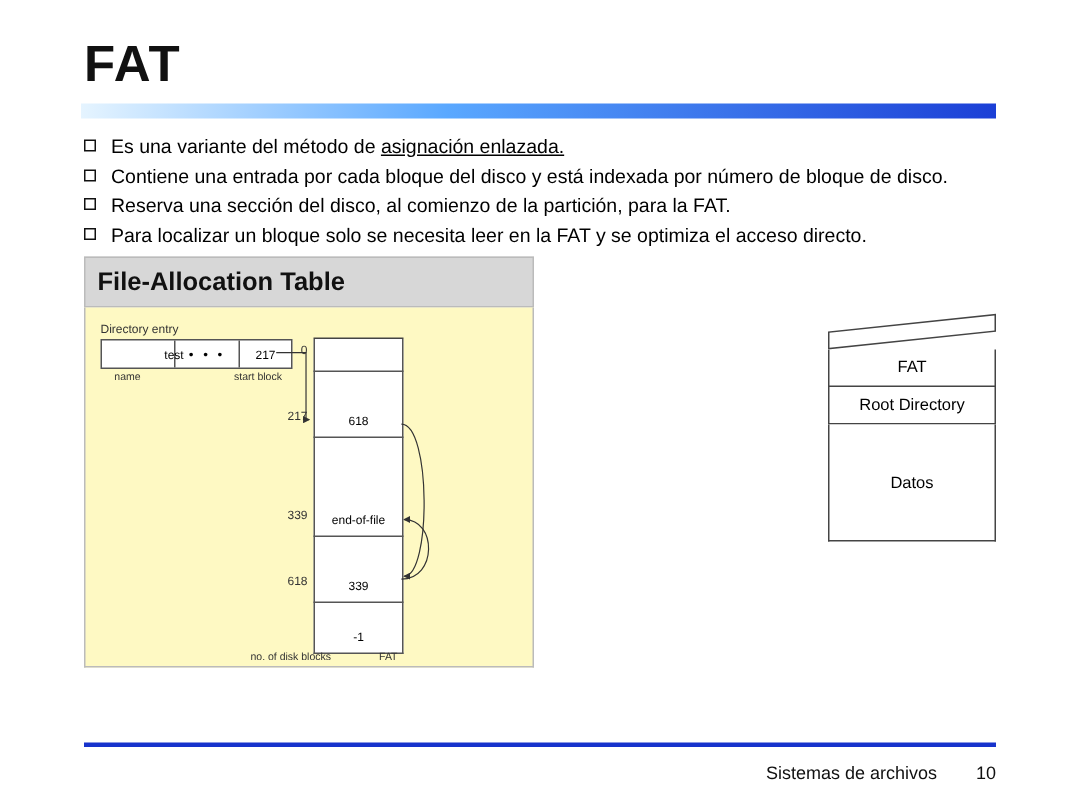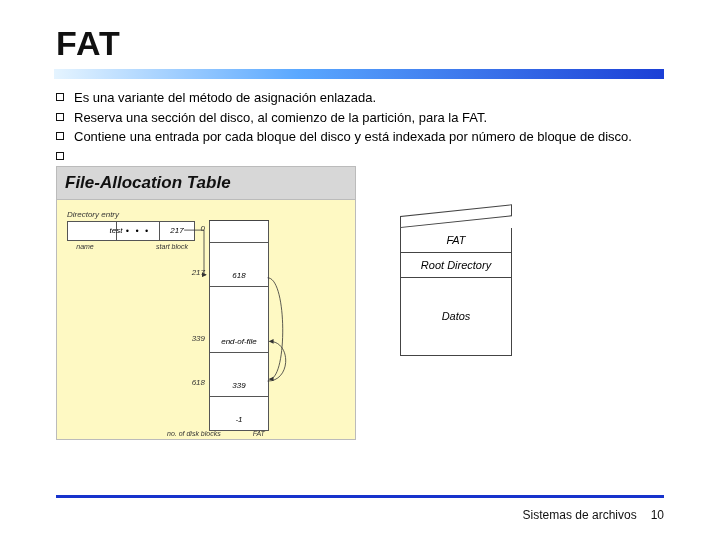--- a/index.html
+++ b/index.html
@@ -38,28 +38,27 @@
     margin-bottom: 2px;
   }
   .bullet-mark {
     width: 8px;
     height: 8px;
     border: 1px solid #111;
     background: #fff;
     margin: 4px 10px 0 0;
     flex: none;
   }
-  .u { }
+  .u { text-decoration: underline; }
   .figures {
     display: flex;
-    justify-content: flex-start;
-    gap: 44px;
+    justify-content: space-between;
+    gap: 24px;
     margin-top: 6px;
     align-items: flex-start;
-    font-style: italic;
   }
   
   .fat-diagram {
     width: 300px;
   }
   .fat-title-box {
     background: #d7d7d7;
     padding: 6px 8px;
     font-size: 17px;
     font-weight: bold;
@@ -211,45 +210,46 @@
     height: 3px;
     background: #1733cc;
   }
   .footer {
     position: absolute;
     right: 56px;
     bottom: 18px;
     font-size: 12px;
     color: #111;
     display: flex;
-    gap: 14px;
+    gap: 26px;
   }
 </style>
 </head>
 <body>
 
 <div class="slide">
   <div class="title">FAT</div>
   <div class="title-rule"></div>
 
   <ul class="bullets">
     <li>
       <span class="bullet-mark"></span>
       <span><span>Es una variante del método de </span><span class="u">asignación enlazada.</span></span>
     </li>
     <li>
       <span class="bullet-mark"></span>
+      <span>Contiene una entrada por cada bloque del disco y está indexada por número de bloque de disco.</span>
+    </li>
+    <li>
+      <span class="bullet-mark"></span>
       <span>Reserva una sección del disco, al comienzo de la partición, para la FAT.</span>
     </li>
     <li>
       <span class="bullet-mark"></span>
-      <span>Contiene una entrada por cada bloque del disco y está indexada por número de bloque de disco.</span>
-    </li>
-    <li>
-      <span class="bullet-mark"></span>
+      <span>Para localizar un bloque solo se necesita leer en la FAT y se optimiza el acceso directo.</span>
     </li>
   </ul>
 
   <div class="figures">
 
     <div class="fat-diagram">
       <div class="fat-title-box">File-Allocation Table</div>
       <div class="fat-body">
         <div class="dir-label">Directory entry</div>
         <div class="dir-entry">

